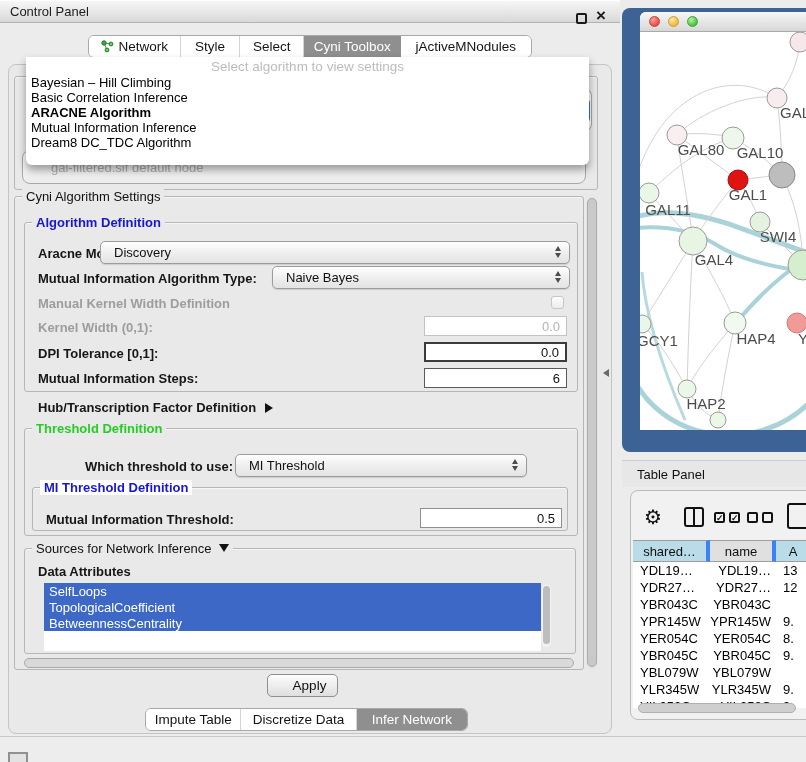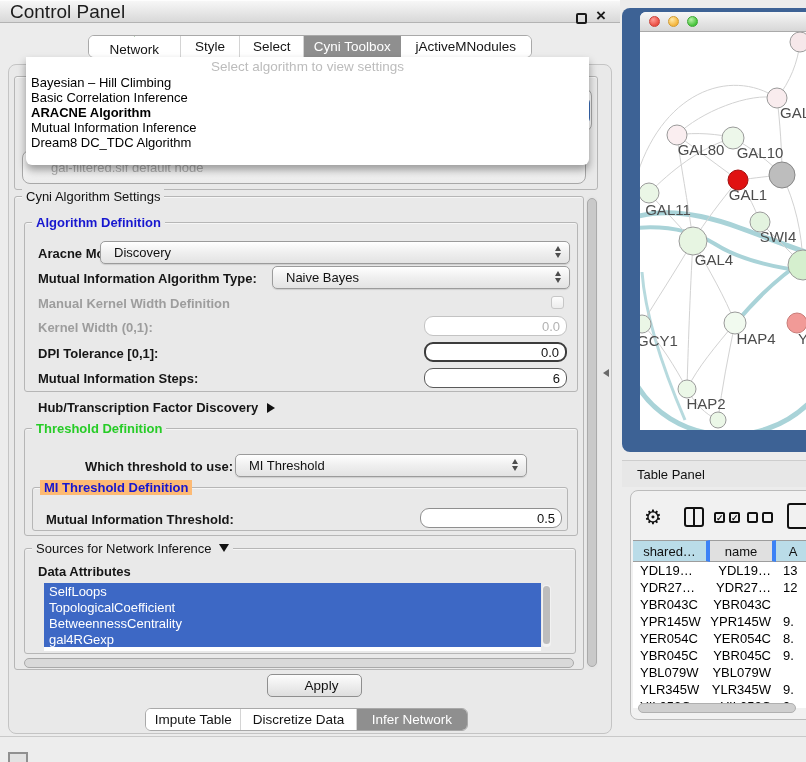--- a/index.html
+++ b/index.html
@@ -4,31 +4,31 @@
 <style>
   * { margin:0; padding:0; box-sizing:border-box; }
   html,body { width:806px; height:762px; overflow:hidden; background:#ececec;
     font-family:"Liberation Sans", sans-serif; font-size:13px; color:#111; }
   .abs { position:absolute; }
 
   
   .cp-titlebar { left:0; top:8; width:620px; height:23px;
     background:linear-gradient(#f7f7f7,#d8d8d8); border-top:1px solid #fdfdfd;
     border-bottom:1px solid #b3b3b3; display:flex; align-items:center; padding-left:10px; }
-  .cp-title { font-size:19px; color:#1c1c1c; }
+  .cp-title { font-size:13px; color:#1c1c1c; }
   .float-btn { left:576px; top:13px; width:11px; height:11px; border:2px solid #1a1a1a; border-radius:2px; }
   .close-btn { left:593px; top:6px; width:16px; height:20px; font-size:17px; font-weight:900;
     color:#1a1a1a; text-align:center; line-height:20px; }
   .notch { left:6px; top:0; width:1px; height:7px; background:#c9c9c9; }
 
   
   .tabbar { display:flex; background:#fff; border:1px solid #a9a9a9; border-radius:6px;
     overflow:hidden; height:23px; }
   .tabbar .tab { display:flex; align-items:center; justify-content:center; gap:5px;
-    font-size:13.5px; color:#141414; border-right:1px solid #d4d4d4; background:#fff;flex-direction:column; }
+    font-size:13.5px; color:#141414; border-right:1px solid #d4d4d4; background:#fff; }
   .tabbar .tab:last-child { border-right:none; }
   .tabbar .tab.sel { background:#8f8f8f; color:#fff; border-right:none; }
   .top-tabbar { left:88px; top:35px; width:444px; }
   .bot-tabbar { left:145px; top:708px; width:323px; }
 
   .cp-outer { left:8px; top:64px; width:604px; height:670px; border:1px solid #c4c4c4;
     border-radius:8px; background:#e9e9e9; }
 
   
   .bg-group { left:14px; top:76px; width:584px; height:114px; border:1px solid #bdbdbd; border-radius:3px; }
@@ -59,21 +59,21 @@
   .combo { position:absolute; height:23px; border:1px solid #9b9b9b; border-radius:5px;
     background:linear-gradient(#ffffff,#efefef 50%,#e3e3e3); display:flex; align-items:center;
     padding-left:13px; font-size:13px; box-shadow:0 1px 1px rgba(0,0,0,.12); }
   .combo .arrows { position:absolute; right:8px; top:4px; display:flex; flex-direction:column; gap:2px; }
   .tri-up { width:0; height:0; border-left:3.5px solid transparent; border-right:3.5px solid transparent;
     border-bottom:5px solid #4d4d4d; }
   .tri-dn { width:0; height:0; border-left:3.5px solid transparent; border-right:3.5px solid transparent;
     border-top:5px solid #4d4d4d; }
 
   .field { position:absolute; height:20px; background:#fff; display:flex; align-items:center;
-    justify-content:flex-end; padding-right:6px; font-size:13px;border-radius:9px; }
+    justify-content:flex-end; padding-right:6px; font-size:13px; }
   .f-dark { border:2px solid #3c3c3c; }
   .f-mid  { border:1px solid #5a5a5a; }
   .f-lite { border:1px solid #8f8f8f; }
   .f-dis  { border:1px solid #c3c3c3; color:#b2b2b2; }
 
   .checkbox { position:absolute; width:13px; height:13px; border:1px solid #c7c7c7; border-radius:3px;
     background:linear-gradient(#fdfdfd,#ececec); }
 
   .arrow-right { display:inline-block; width:0; height:0; border-top:5.5px solid transparent;
     border-bottom:5.5px solid transparent; border-left:8px solid #111; margin-left:9px; vertical-align:-1px; }
@@ -88,21 +88,21 @@
     background:#bdbdbd; border-radius:4px; }
 
   .hscroll-settings { left:20px; top:657px; width:560px; height:13px; }
   .hscroll-settings .thumb { position:absolute; left:4px; top:1px; width:550px; height:10px;
     background:#d9d9d9; border:1px solid #a9a9a9; border-radius:6px; }
 
   .vscroll-main { left:586px; top:196px; width:12px; height:474px; background:#e6e6e6; border-radius:6px; }
   .vscroll-main .thumb { position:absolute; left:1px; top:2px; width:10px; height:469px;
     background:#c9c9c9; border:1px solid #aaa; border-radius:6px; }
 
-  .apply-btn { left:267px; top:674px; width:95px; height:23px; border:1px solid #8f8f8f;
+  .apply-btn { left:267px; top:674px; width:71px; height:23px; border:1px solid #8f8f8f;
     border-radius:5px; background:linear-gradient(#fdfdfd,#dedede); display:flex; align-items:center;
     justify-content:center; font-size:13.5px;padding-left:14px; }
 
   .divider-arrow { left:603px; top:369px; width:0; height:0; border-top:4px solid transparent;
     border-bottom:4px solid transparent; border-right:6px solid #6a6a6a; }
 
   
   .net-frame { left:622px; top:8px; width:184px; height:444px; background:#3d6295;
     border-top-left-radius:8px; border-bottom-left-radius:8px; }
   .net-inner { left:640px; top:12px; width:166px; height:418px; background:#fff;
@@ -226,53 +226,52 @@
 <div class="field f-dark" style="left:424px; top:342px; width:143px;">
   <span>0.0</span>
 </div>
 
 <span class="lbl" style="left:38px; top:371px;">Mutual Information Steps:</span>
 <div class="field f-mid" style="left:424px; top:368px; width:143px;">
   <span>6</span>
 </div>
 
 <span class="lbl" style="left:38px; top:400px;">
-  <span>Hub/Transcription Factor Discovery</span><span class="arrow-right"></span>
+  <span>Hub/Transcription Factor Definition</span><span class="arrow-right"></span>
 </span>
 
 <div class="abs group" style="left:24px; top:428px; width:554px; height:108px;"></div>
 <span class="gtitle green" style="left:32px; top:421px;">Threshold Definition</span>
 
 <span class="lbl" style="left:85px; top:459px;">Which threshold to use:</span>
 <div class="combo" style="left:235px; top:454px; width:292px;">
   <span>MI Threshold</span>
   <span class="arrows">
       <span class="tri-up"></span>
       <span class="tri-dn"></span>
     </span>
 </div>
 
 <div class="abs group" style="left:32px; top:487px; width:536px; height:44px;"></div>
-<span class="gtitle blue" style="left:40px; top:480px; background:#fdba74;">MI Threshold Definition</span>
+<span class="gtitle blue" style="left:40px; top:480px; background:#ffffff;">MI Threshold Definition</span>
 <span class="lbl" style="left:46px; top:512px;">Mutual Information Threshold:</span>
 <div class="field f-lite" style="left:420px; top:508px; width:142px;">
   <span>0.5</span>
 </div>
 
 <div class="abs group" style="left:24px; top:548px; width:552px; height:106px;"></div>
 <span class="gtitle" style="left:32px; top:541px;">
   <span>Sources for Network Inference</span><span class="arrow-down"></span>
 </span>
 <span class="lbl" style="left:38px; top:564px;">Data Attributes</span>
 
 <div class="abs attr-list">
   <div class="attr-item">SelfLoops</div>
   <div class="attr-item">TopologicalCoefficient</div>
   <div class="attr-item">BetweennessCentrality</div>
-  <div class="attr-item">gal4RGexp</div>
 </div>
 <div class="abs vscroll-list">
     <span class="thumb"></span>
   </div>
 <div class="abs hscroll-settings">
     <span class="thumb"></span>
   </div>
 <div class="abs vscroll-main">
     <span class="thumb"></span>
   </div>

